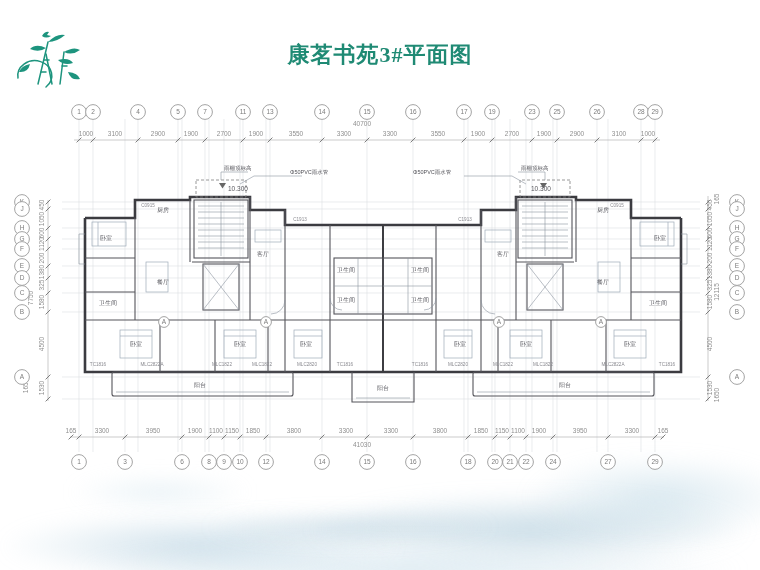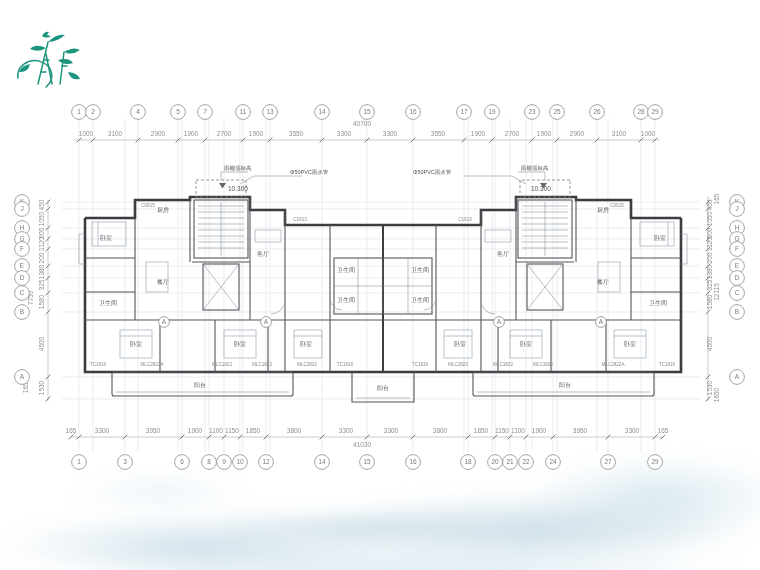--- a/index.html
+++ b/index.html
@@ -56,20 +56,21 @@
       <path d="M40,20 q9,-9 17,-7 q-8,7 -17,7z"></path>
       <path d="M38,26 q-10,-5 -16,1 q9,4 16,-1z"></path>
       <path d="M56,30 q10,-6 16,-2 q-8,6 -16,2z"></path>
       <path d="M50,38 q11,-3 15,3 q-9,3 -15,-3z"></path>
       <path d="M22,42 q-9,2 -11,8 q9,1 11,-8z"></path>
       <path d="M60,50 q10,1 12,7 q-9,2 -12,-7z"></path>
       <path d="M34,14 q3,-5 7,-4 l-2,3 l4,1 q-5,3 -9,0z"></path>
     </g>
   </svg>
 
+  <div id="title" style="color: rgb(31, 138, 116);">康茗书苑3#平面图</div>
 
   <svg id="draw" width="760" height="570" viewBox="0 0 760 570">
     <g id="g-grid">
         <line x1="79" y1="119" x2="79" y2="452" class="grid"></line>
         <line x1="93" y1="119" x2="93" y2="452" class="grid"></line>
         <line x1="138" y1="119" x2="138" y2="452" class="grid"></line>
         <line x1="178" y1="119" x2="178" y2="452" class="grid"></line>
         <line x1="205" y1="119" x2="205" y2="452" class="grid"></line>
         <line x1="243" y1="119" x2="243" y2="452" class="grid"></line>
         <line x1="270" y1="119" x2="270" y2="452" class="grid"></line>

